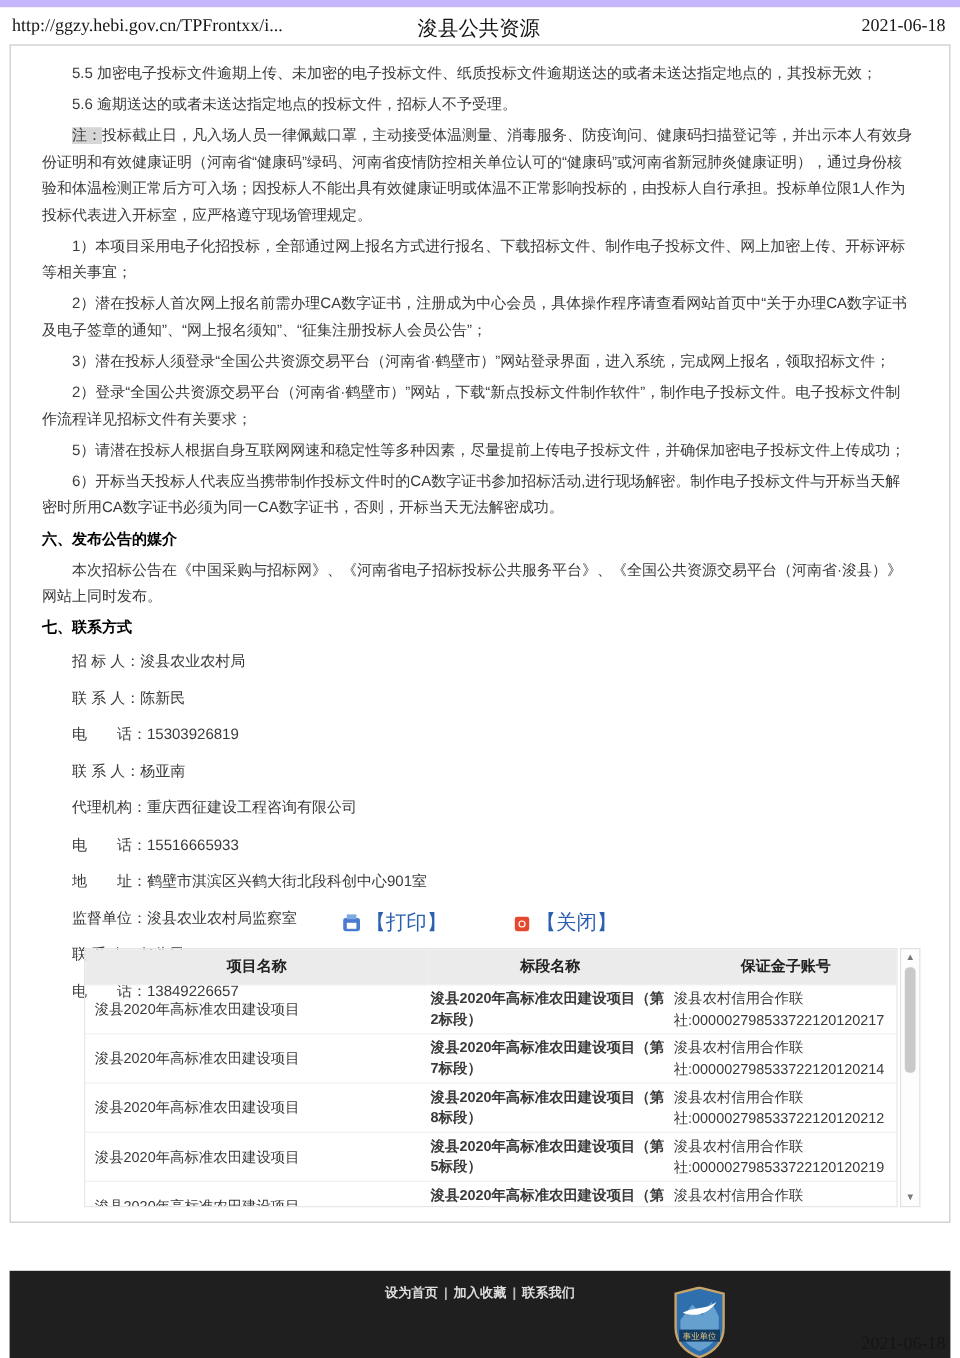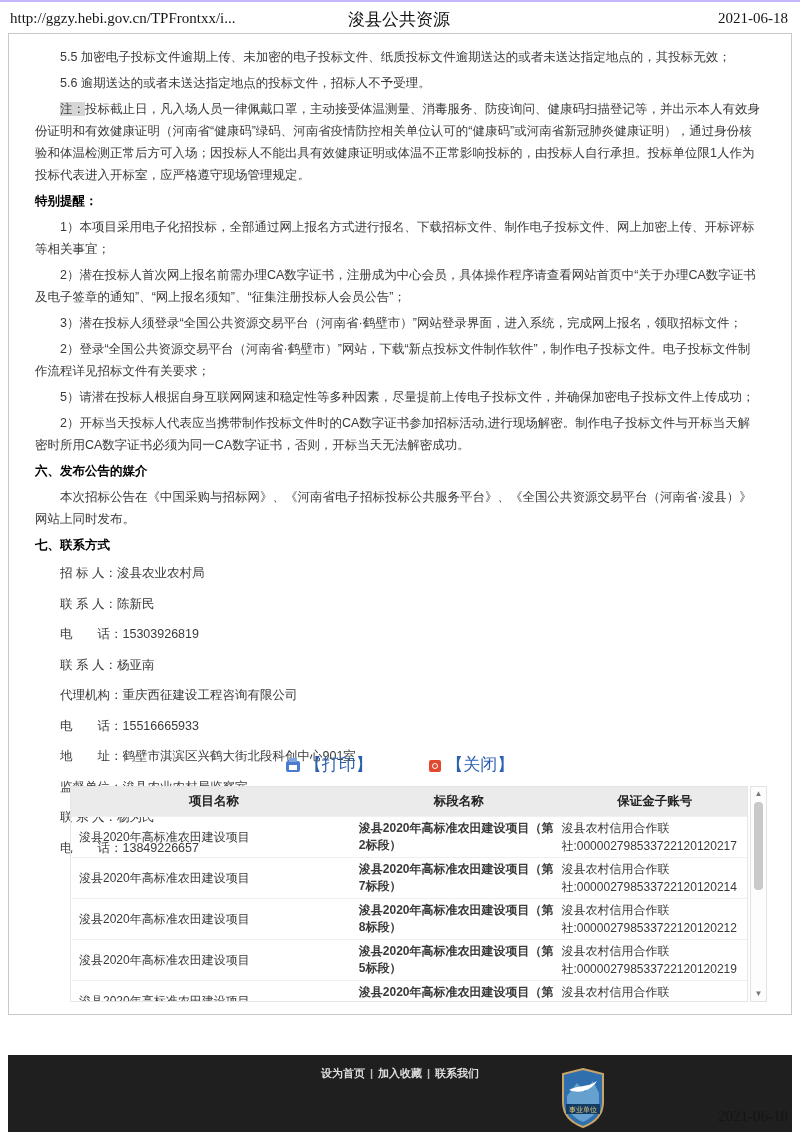--- a/index.html
+++ b/index.html
@@ -1,17 +1,17 @@
 <!DOCTYPE html>
 <html><head>
 <meta charset="utf-8">
 <style>
   html,body{margin:0;padding:0;background:#fff;}
   .page{position:relative;width:800px;height:1132px;background:#fff;overflow:hidden;
-        font-family:"Liberation Sans",sans-serif;border-top:2px solid #c4b5fd;box-sizing:border-box;}
+        font-family:"Liberation Sans",sans-serif;border-top:6px solid #c4b5fd;box-sizing:border-box;}
 
   
   .print-header{position:absolute;top:5px;left:10px;right:12px;height:26px;}
   .ph-url{position:absolute;left:0;top:3px;font:15px "Liberation Serif",serif;color:#151515;}
   .ph-title{position:absolute;left:0;right:0;top:1px;text-align:center;font-size:17px;color:#111;}
   .ph-date{position:absolute;right:0;top:3px;font:15px "Liberation Serif",serif;color:#151515;}
 
   
   .content-frame{position:absolute;top:31px;left:8px;right:8px;height:982px;
                  border:1px solid #c9c9c9;background:#fff;box-sizing:border-box;overflow:hidden;}
@@ -69,28 +69,27 @@
     <span class="ph-date">2021-06-18</span>
   </div>
 
   <div class="content-frame">
     <div class="article">
       <div id="clauses">
           <p class="indent">5.5 加密电子投标文件逾期上传、未加密的电子投标文件、纸质投标文件逾期送达的或者未送达指定地点的，其投标无效；</p>
           <p class="indent">5.6 逾期送达的或者未送达指定地点的投标文件，招标人不予受理。</p>
         </div>
       <p class="indent"><span class="note-label">注：</span><span>投标截止日，凡入场人员一律佩戴口罩，主动接受体温测量、消毒服务、防疫询问、健康码扫描登记等，并出示本人有效身份证明和有效健康证明（河南省“健康码”绿码、河南省疫情防控相关单位认可的“健康码”或河南省新冠肺炎健康证明），通过身份核验和体温检测正常后方可入场；因投标人不能出具有效健康证明或体温不正常影响投标的，由投标人自行承担。投标单位限1人作为投标代表进入开标室，应严格遵守现场管理规定。</span></p>
-      <p class="heading">特别提醒：</p>
       <div id="reminders">
           <p class="indent">1）本项目采用电子化招投标，全部通过网上报名方式进行报名、下载招标文件、制作电子投标文件、网上加密上传、开标评标等相关事宜；</p>
           <p class="indent">2）潜在投标人首次网上报名前需办理CA数字证书，注册成为中心会员，具体操作程序请查看网站首页中“关于办理CA数字证书及电子签章的通知”、“网上报名须知”、“征集注册投标人会员公告”；</p>
           <p class="indent">3）潜在投标人须登录“全国公共资源交易平台（河南省·鹤壁市）”网站登录界面，进入系统，完成网上报名，领取招标文件；</p>
           <p class="indent">2）登录“全国公共资源交易平台（河南省·鹤壁市）”网站，下载“新点投标文件制作软件”，制作电子投标文件。电子投标文件制作流程详见招标文件有关要求；</p>
           <p class="indent">5）请潜在投标人根据自身互联网网速和稳定性等多种因素，尽量提前上传电子投标文件，并确保加密电子投标文件上传成功；</p>
-          <p class="indent">2）开标当天投标人代表应当携带制作投标文件时的CA数字证书参加招标活动,进行现场解密。制作电子投标文件与开标当天解密时所用CA数字证书必须为同一CA数字证书，否则，开标当天无法解密成功。</p>
+          <p class="indent">6）开标当天投标人代表应当携带制作投标文件时的CA数字证书参加招标活动,进行现场解密。制作电子投标文件与开标当天解密时所用CA数字证书必须为同一CA数字证书，否则，开标当天无法解密成功。</p>
         </div>
       <p class="heading">六、发布公告的媒介</p>
       <p class="indent">本次招标公告在《中国采购与招标网》、《河南省电子招标投标公共服务平台》、《全国公共资源交易平台（河南省·浚县）》网站上同时发布。</p>
       <p class="heading">七、联系方式</p>
       <div id="contacts">
           <p class="indent contact">招 标 人：浚县农业农村局</p>
           <p class="indent contact">联 系 人：陈新民</p>
           <p class="indent contact">电　　话：15303926819</p>
           <p class="indent contact">联 系 人：杨亚南</p>
           <p class="indent contact">代理机构：重庆西征建设工程咨询有限公司</p>

